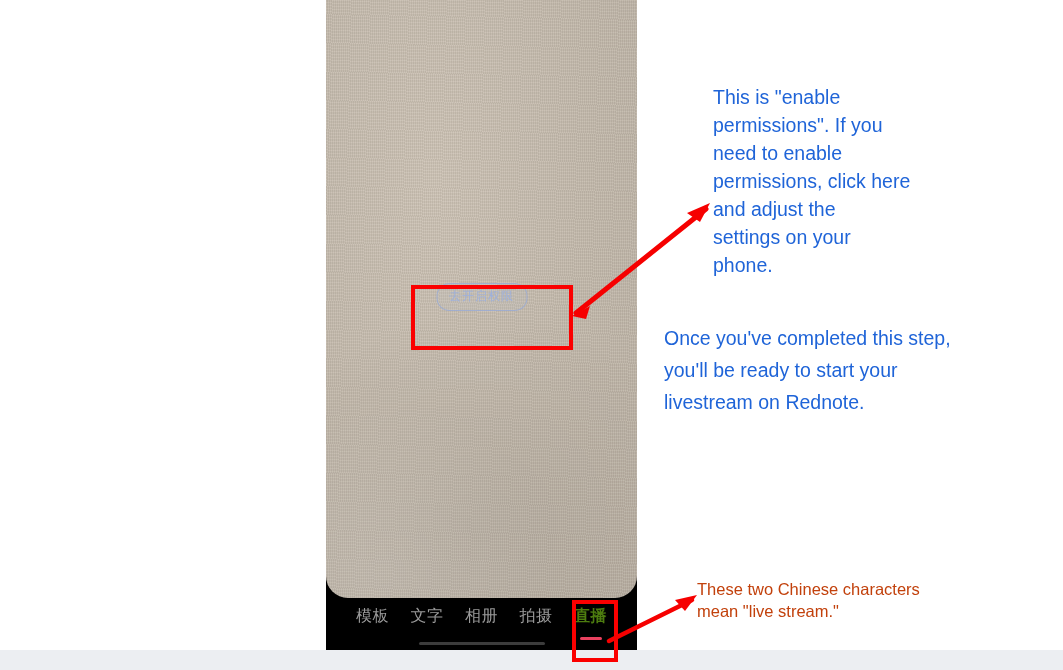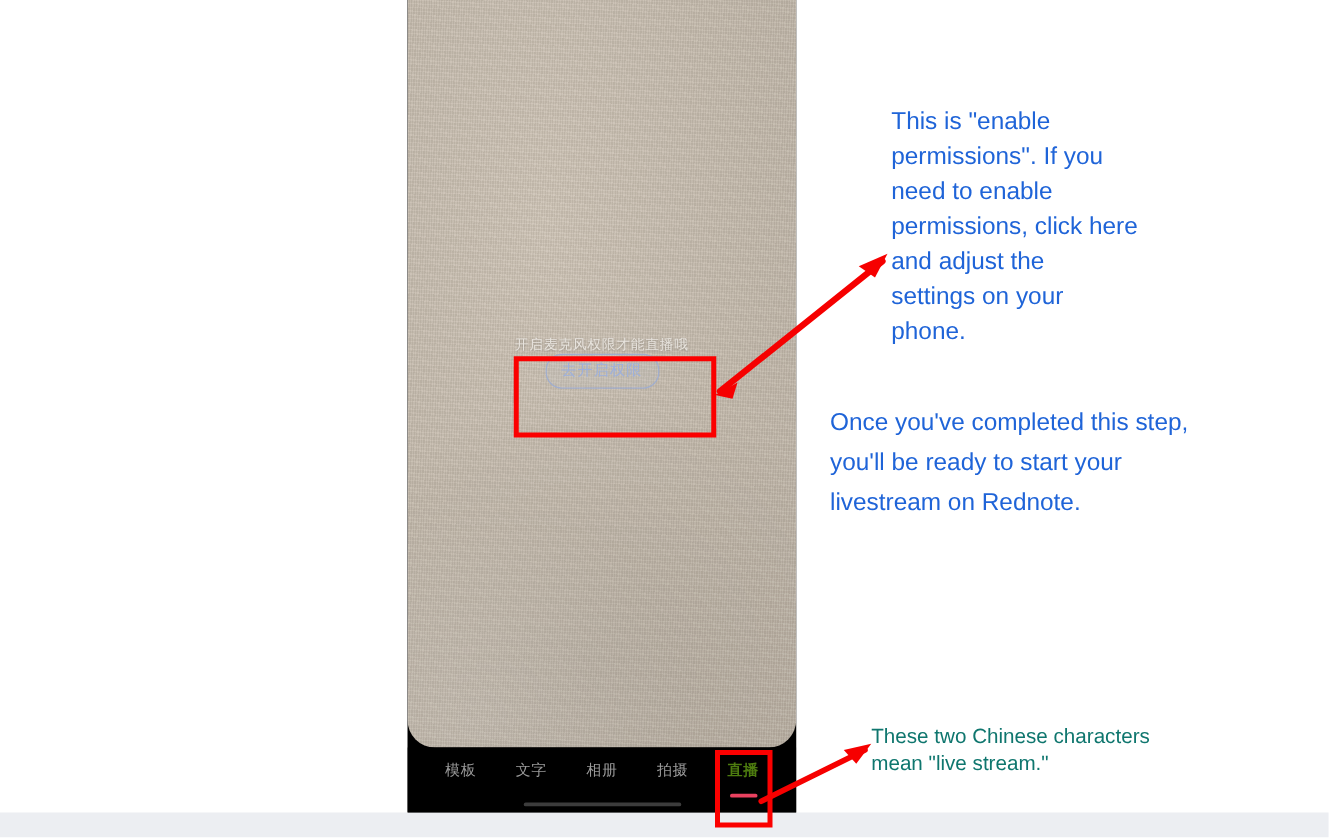--- a/index.html
+++ b/index.html
@@ -113,21 +113,21 @@
     height: 38px;
     display: flex;
     align-items: center;
     justify-content: space-between;
     padding: 0 30px;
     box-sizing: border-box;
   }
   .tab {
     position: relative;
     color: #9a9a9a;
-    font-size: 12px;
+    font-size: 16px;
     letter-spacing: 0.5px;
     font-family: Liberation Sans, sans-serif;
     padding-bottom: 2px;
     white-space: nowrap;
   }
   .tab.active {
     color: #4d7c0f;
     font-weight: bold;
   }
   .tab.active .tab-underline {
@@ -170,21 +170,21 @@
     top: 322px;
     width: 375px;
     color: #1f64d8;
     font-size: 19.5px;
     line-height: 32px;
   }
   #anno-red-1 {
     left: 697px;
     top: 578px;
     width: 330px;
-    color: #0f766e;
+    color: #c2410c;
     font-size: 16.5px;
     line-height: 22px;
   }
 
   
   .red-box {
     position: absolute;
     border: 4px solid #fb0000;
     box-sizing: border-box;
   }
@@ -213,21 +213,20 @@
 </head>
 <body>
 
 <div id="page-bg"></div>
 <div id="bottom-strip"></div>
 
 <div id="phone">
 
   <div id="camera-view"></div>
 
-  <div id="perm-hint">开启麦克风权限才能直播哦</div>
 
   <div id="perm-button">去开启权限</div>
 
   <div id="tabbar">
     <div id="tabs">
       <div class="tab">
         <span>模板</span>
       </div>
       <div class="tab">
         <span>文字</span>

